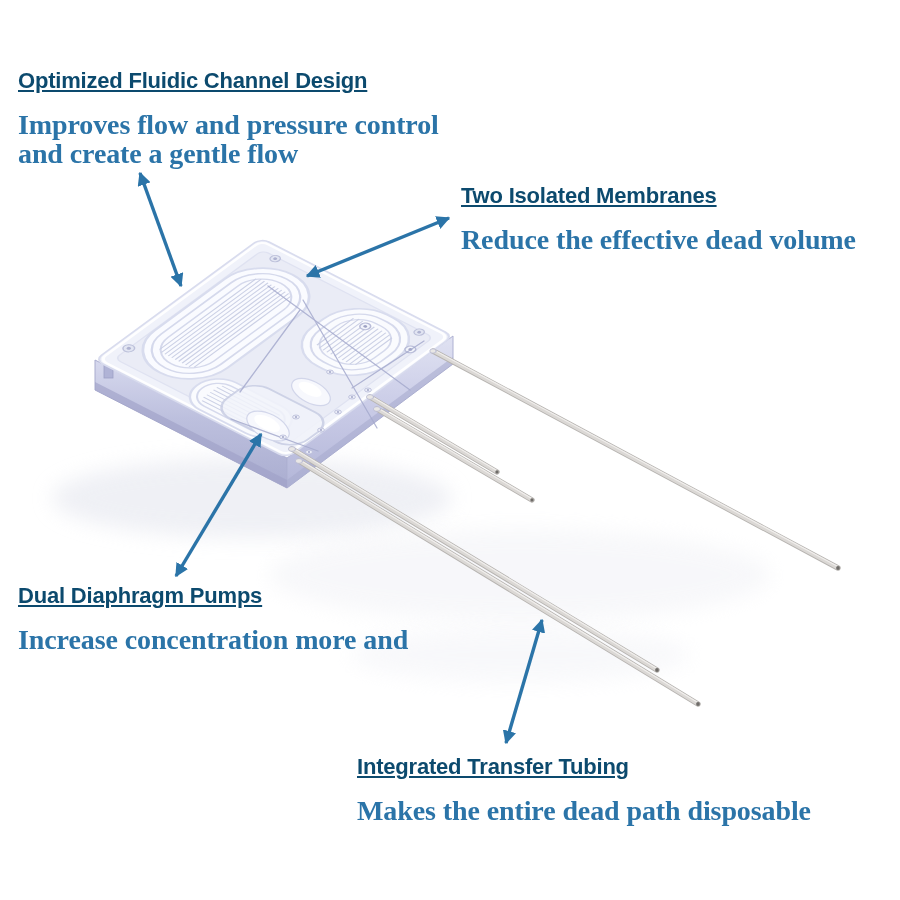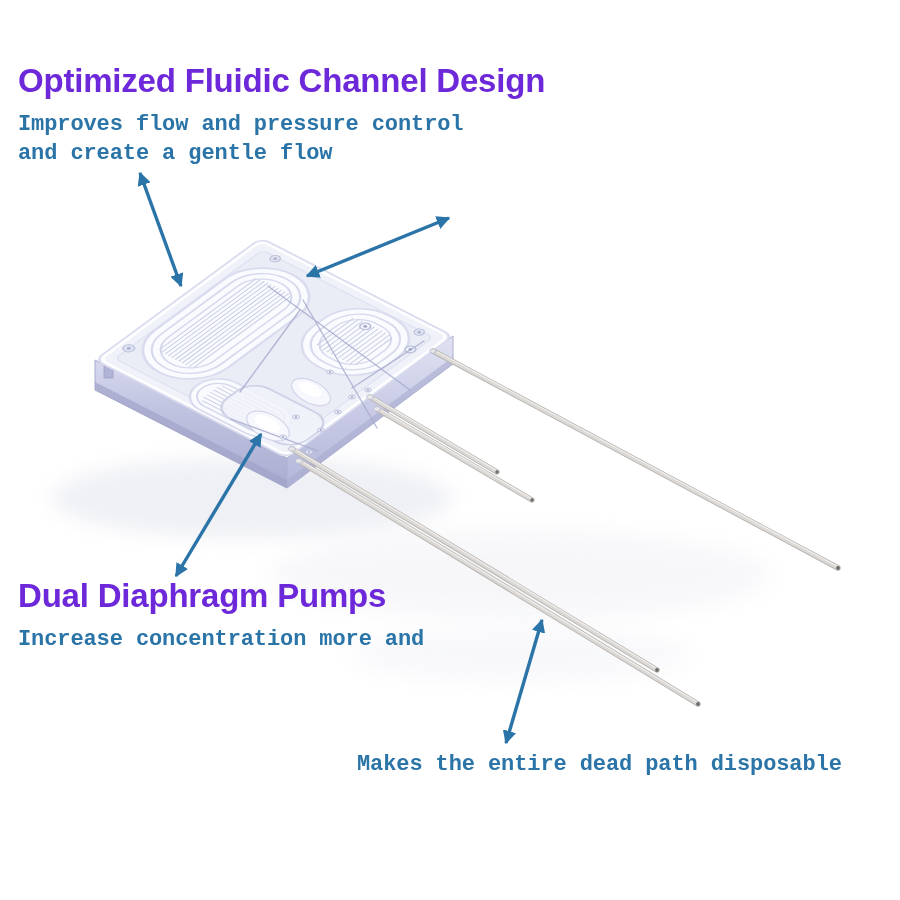--- a/index.html
+++ b/index.html
@@ -1,23 +1,23 @@
 <!DOCTYPE html>
 <html><head>
 <meta charset="utf-8">
 <style>
   html,body{margin:0;padding:0;background:#ffffff;}
   #stage{position:relative;width:900px;height:900px;background:#ffffff;overflow:hidden;
          font-family:"Liberation Sans", sans-serif;}
   #art{position:absolute;left:0;top:0;width:900px;height:900px;}
   .callout{position:absolute;}
   .callout h2{margin:0 0 12px 0;font-family:"Liberation Sans",sans-serif;
-              font-weight:700;font-size:33px;line-height:34px;color:#6d28d9;letter-spacing:-0.2px;}
-  .callout p{margin:0;font-family:Liberation Mono, monospace;
-             font-weight:700;font-size:22px;line-height:29px;color:#2b74a8;letter-spacing:-0.1px;}
+              font-weight:700;font-size:22px;line-height:34px;color:#0c4a6e;letter-spacing:-0.2px;text-decoration:underline;}
+  .callout p{margin:0;font-family:Liberation Serif, serif;
+             font-weight:700;font-size:28px;line-height:29px;color:#2b74a8;letter-spacing:-0.1px;}
   #callout-channel{left:18px;top:64px;}
   #callout-membranes{left:461px;top:179px;}
   #callout-pumps{left:18px;top:579px;}
   #callout-tubing{left:357px;top:750px;}
 </style>
 </head>
 <body>
 
 <div id="stage">
 
@@ -217,23 +217,28 @@
       <line x1="506" y1="743" x2="542" y2="620" marker-start="url(#ah)" marker-end="url(#ah)"></line>
     </g>
   </svg>
 
   <div id="callout-channel" class="callout">
     <h2>Optimized Fluidic Channel Design</h2>
     <p>Improves flow and pressure control</p>
     <p>and create a gentle flow</p>
   </div>
 
+  <div id="callout-membranes" class="callout">
+    <h2>Two Isolated Membranes</h2>
+    <p>Reduce the effective dead volume</p>
+  </div>
 
   <div id="callout-pumps" class="callout">
     <h2>Dual Diaphragm Pumps</h2>
     <p>Increase concentration more and</p>
   </div>
 
   <div id="callout-tubing" class="callout">
+    <h2>Integrated Transfer Tubing</h2>
     <p>Makes the entire dead path disposable</p>
   </div>
 
 </div>
 
 </body></html>

